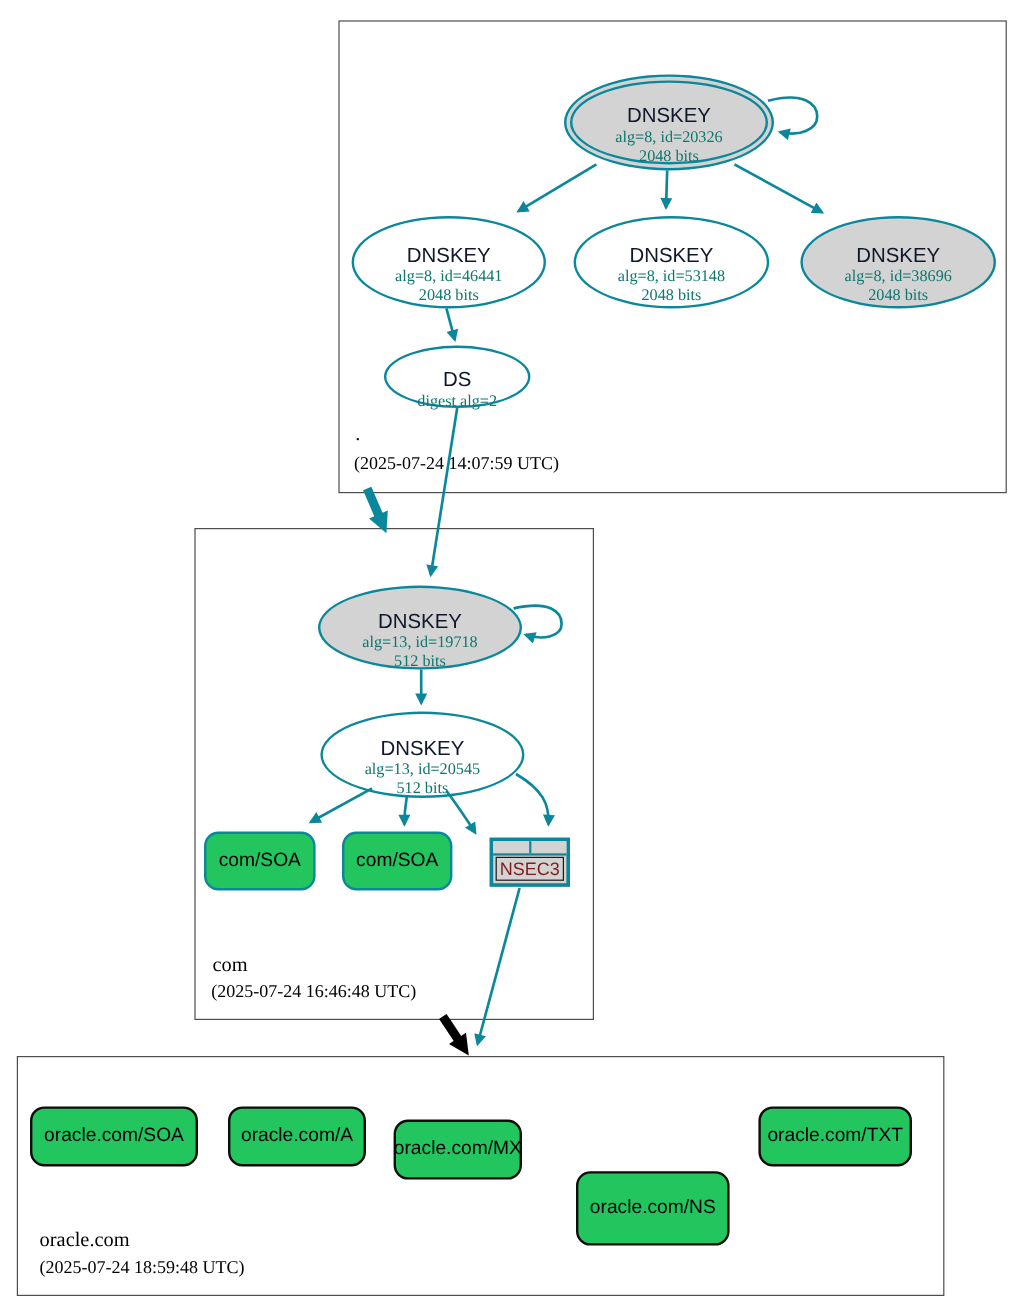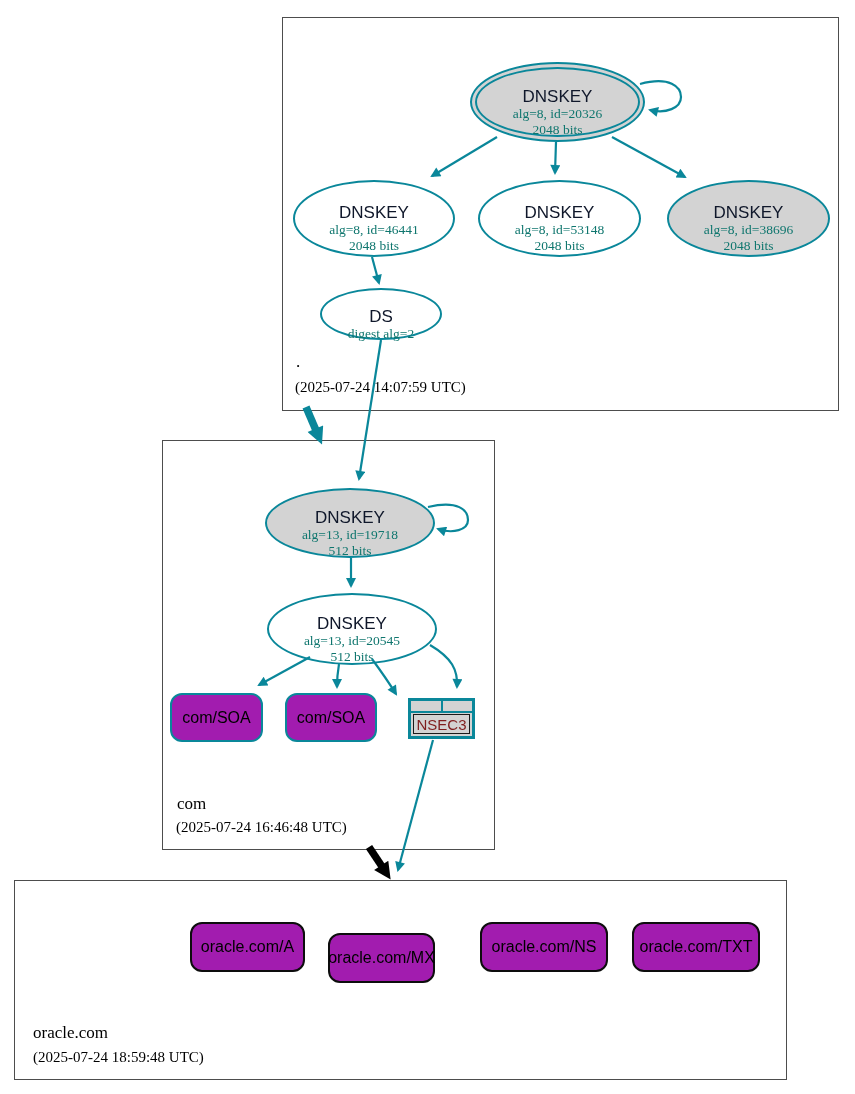--- a/index.html
+++ b/index.html
@@ -13,21 +13,21 @@
 
   .node{ z-index:3; }
   .ellipse{ position:absolute; box-sizing:border-box; border:2.3px solid var(--teal); border-radius:50%;
             background:#fff; display:flex; align-items:center; justify-content:center; text-align:center; }
   .ellipse.gray{ background:var(--gray); }
   .ksk-inner{ position:absolute; inset:3px; border:2.3px solid var(--teal); border-radius:50%; }
   .nlabel{ position:relative; }
   .ntitle{ font:17px "Liberation Sans", sans-serif; color:#0f172a; line-height:19px;margin-top:20px; }
   .ndetail{ font:13.5px "Liberation Serif", serif; color:#0f766e; line-height:16px; }
 
-  .rrset{ position:absolute; box-sizing:border-box; border-radius:12px; background:#a21caf;
+  .rrset{ position:absolute; box-sizing:border-box; border-radius:12px; background:#22c55e;
           display:flex; align-items:center; justify-content:center;
           font:16px "Liberation Sans", sans-serif; color:#000; }
   .rrset.teal{ border:2px solid var(--teal); }
   .rrset.blackb{ border:2.2px solid #0d0d0d; }
 
   .nsec3{ position:absolute; box-sizing:border-box; border:3px solid var(--teal); background:var(--gray);
           display:flex; flex-direction:column; }
   .nsec3-top{ display:flex; height:10px; border-bottom:2px solid var(--teal); }
   .nsec3-top .cell{ flex:1; background:var(--gray); }
   .nsec3-top .cell:first-child{ border-right:2px solid var(--teal); }
@@ -115,23 +115,24 @@
   <div class="node rrset teal" style="left:285px; top:693px; width:92px; height:49px;">com/SOA</div>
 
   <div class="node nsec3" style="left:408px; top:698px; width:67px; height:41px;">
     <div class="nsec3-top">
       <div class="cell"></div>
       <div class="cell"></div>
     </div>
     <div class="nsec3-label">NSEC3</div>
   </div>
 
+  <div class="node rrset blackb" style="left:25px; top:922px; width:140px; height:50px;">oracle.com/SOA</div>
   <div class="node rrset blackb" style="left:190px; top:922px; width:115px; height:50px;">oracle.com/A</div>
   <div class="node rrset blackb" style="left:328px; top:922px; width:107px; height:50px;margin-top:11px;">oracle.com/MX</div>
-  <div class="node rrset blackb" style="left:480px; top:922px; width:128px; height:50px;">oracle.com/NS</div>
+  <div class="node rrset blackb" style="left:480px; top:976px; width:128px; height:62px;">oracle.com/NS</div>
   <div class="node rrset blackb" style="left:632px; top:922px; width:128px; height:50px;">oracle.com/TXT</div>
 
   <svg class="edges" width="855" height="1094" viewBox="0 0 855 1094">
     <defs>
       <marker id="ah" viewBox="0 0 10 10" refX="8" refY="5" markerWidth="12" markerHeight="10" orient="auto" markerUnits="userSpaceOnUse">
         <path d="M0,0 L10,5 L0,10 Z" fill="#0a879a"></path>
       </marker>
       <marker id="ahbt" viewBox="0 0 10 10" refX="4" refY="5" markerWidth="20" markerHeight="17" orient="auto" markerUnits="userSpaceOnUse">
         <path d="M0,0 L10,5 L0,10 Z" fill="#0a879a"></path>
       </marker>

